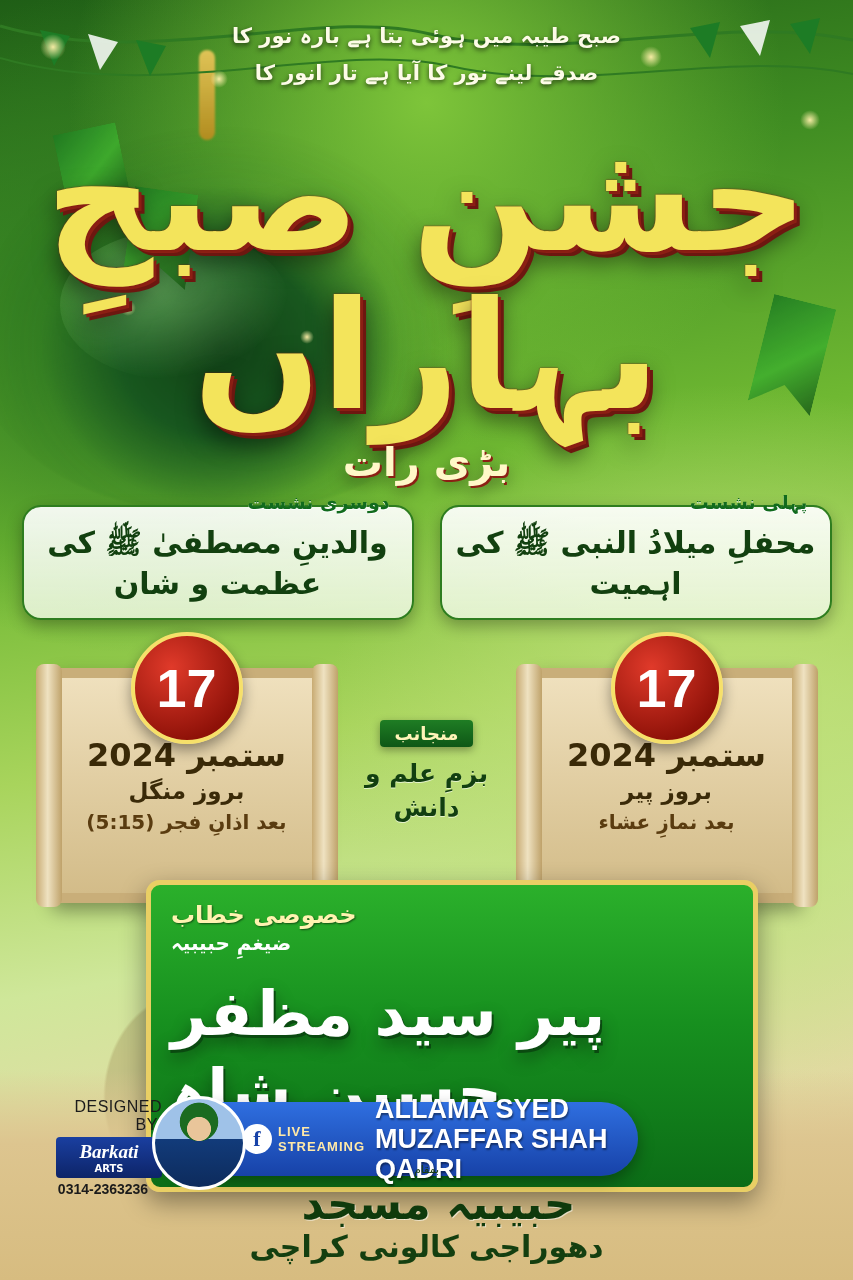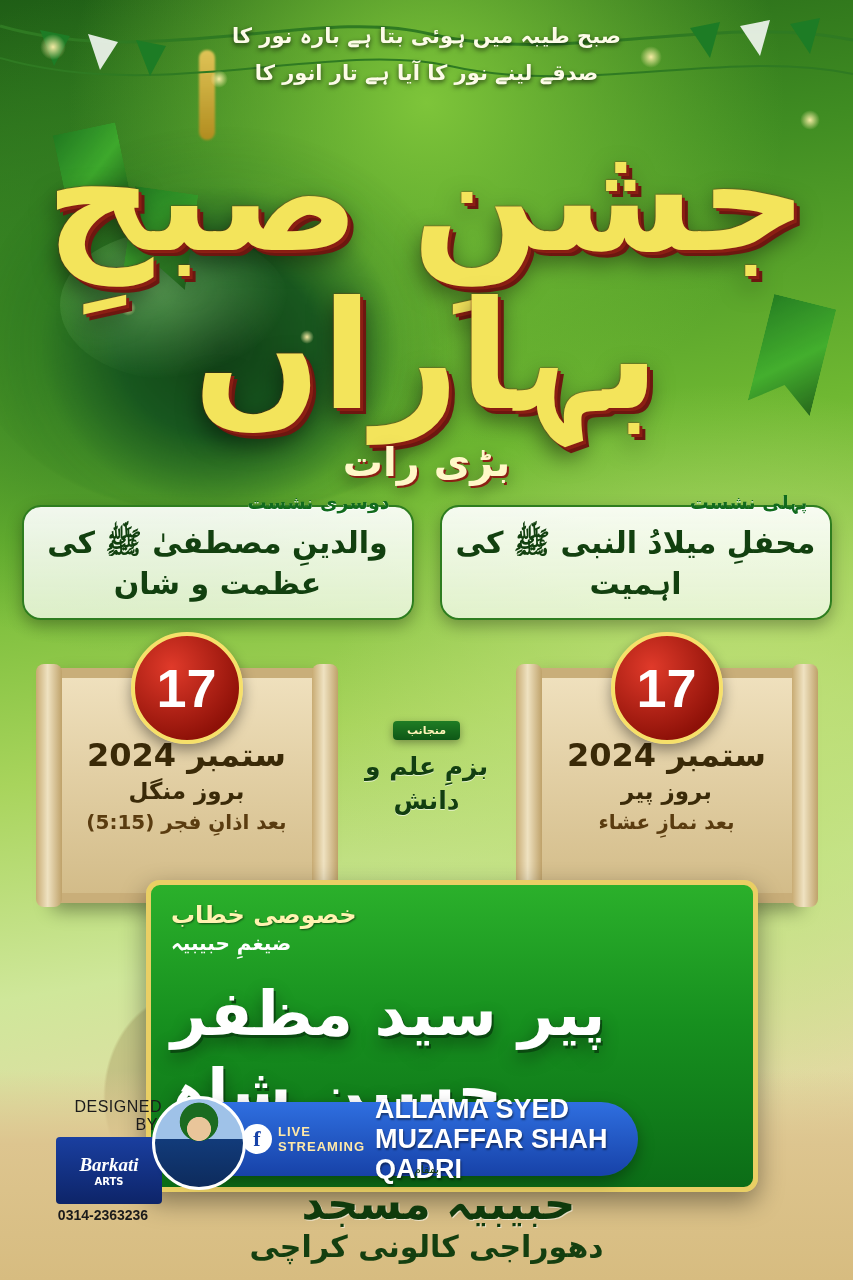--- a/index.html
+++ b/index.html
@@ -256,21 +256,21 @@
   .mid-tag {
     width: 150px;
     margin-top: 92px;
     text-align: center;
   }
   .mid-tag .ribbon {
     display: inline-block;
     padding: 3px 14px;
     background: linear-gradient(180deg, #1f7d24, #0e5716);
     color: #fff4b8;
-    font-size: 11px;
+    font-size: 18px;
     font-weight: bold;
     border-radius: 4px;
     box-shadow: 0 3px 8px rgba(0,0,0,.35);
   }
   .mid-tag .mid-text {
     margin-top: 10px;
     font-size: 25px;
     font-weight: bold;
     color: #123f10;
     line-height: 1.35;
@@ -326,21 +326,21 @@
   .designer-box .dz-label {
     font-size: 16px;
     font-weight: normal;
     letter-spacing: .5px;
     text-align: right;
   }
   .designer-box .dz-logo {
     margin-top: 3px;
     background: linear-gradient(180deg, #1a3fa0, #0d2468);
     color: #fff;
-    padding: 17px 2px;
+    padding: 4px 2px;
     border-radius: 4px;
     font-family: "Liberation Serif", serif;
     font-style: italic;
     font-size: 19px;
     font-weight: bold;
     margin-left: 12px;
   }
   .designer-box .dz-logo small {
     display: block;
     font-size: 10px;

